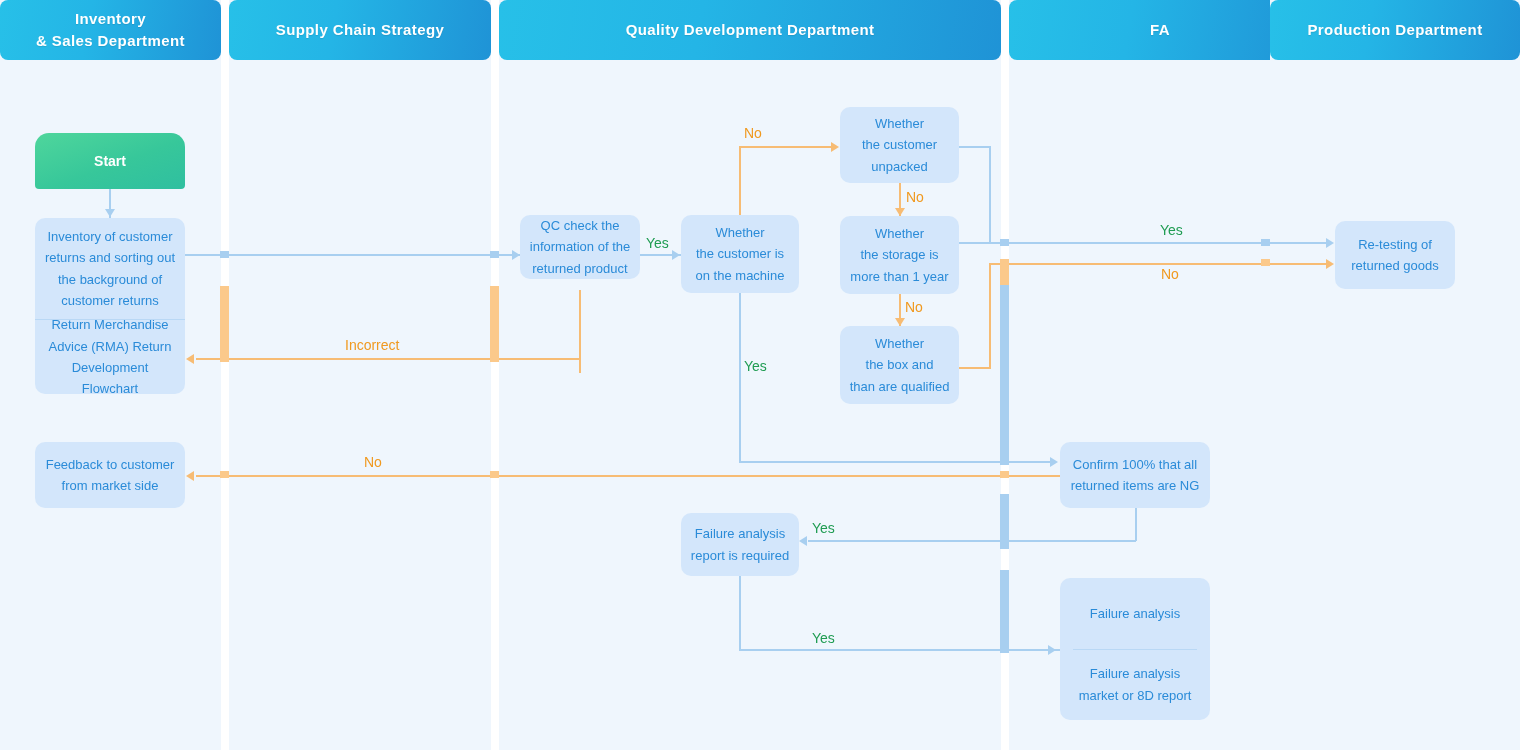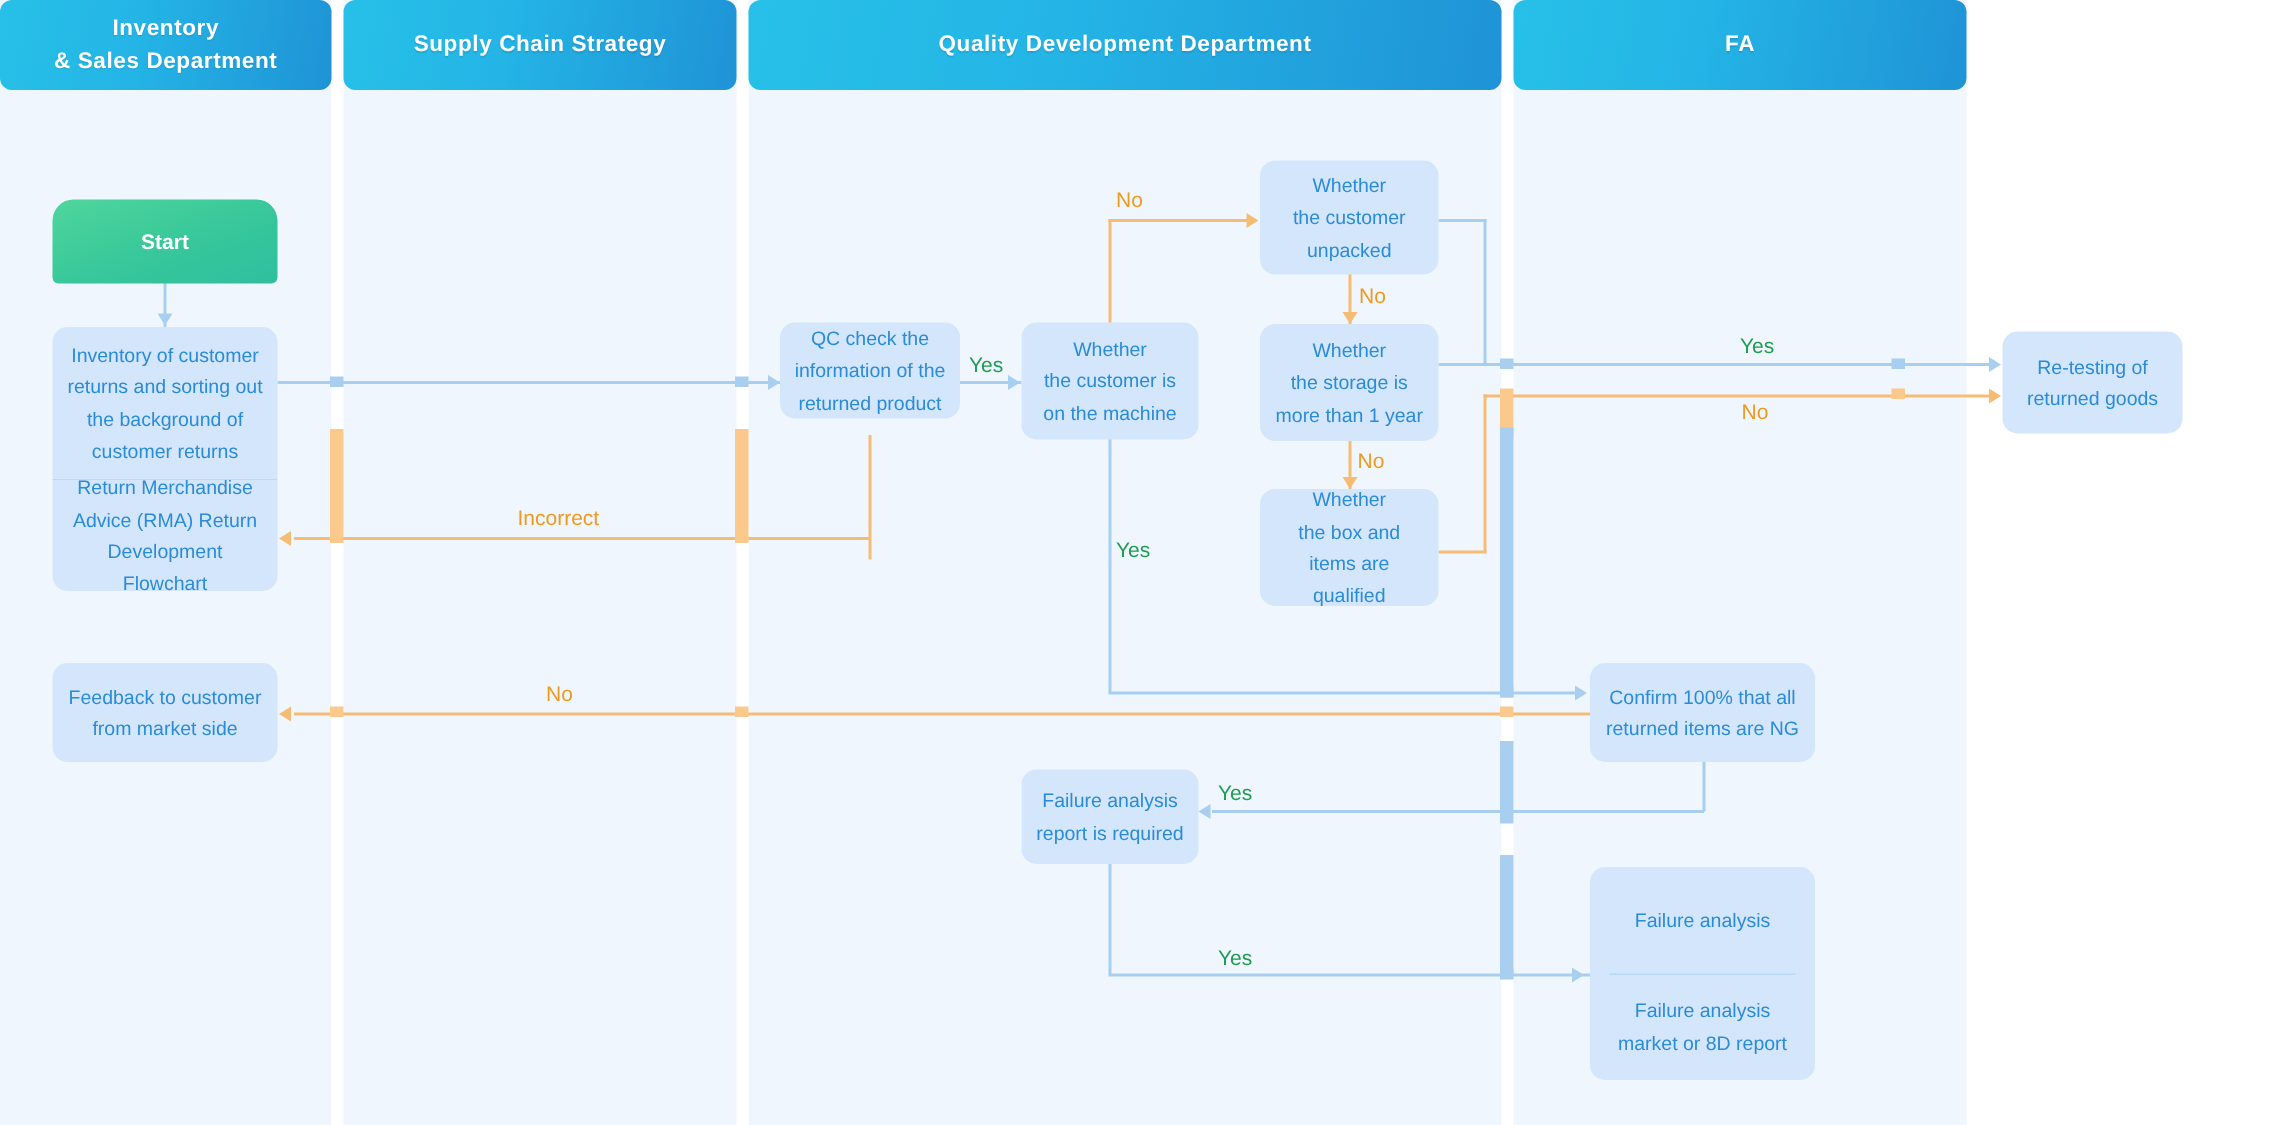--- a/index.html
+++ b/index.html
@@ -144,20 +144,25 @@
       <div>Quality Development Department</div>
     </div>
   </div>
 
   <div class="lane" style="left:1009px; width:302px;">
     <div class="lane-header">
       <div>FA</div>
     </div>
   </div>
 
+  <div class="lane" style="left:1270px; width:250px;">
+    <div class="lane-header">
+      <div>Production Department</div>
+    </div>
+  </div>
 
   <div class="ln" style="left:109px; top:188px; width:1.5px; height:30px;"></div>
   <div class="ah down" style="left:105px; top:209px;"></div>
 
   <div class="ln" style="left:185px; top:254px; width:335px; height:1.5px;"></div>
   <div class="ln thick" style="left:220px; top:251px; width:9px; height:7px;"></div>
   <div class="ln thick" style="left:490px; top:251px; width:9px; height:7px;"></div>
   <div class="ah right" style="left:512px; top:250px;"></div>
 
   <div class="ln" style="left:639px; top:254px; width:42px; height:1.5px;"></div>
@@ -286,21 +291,21 @@
       <div>Whether</div>
       <div>the storage is</div>
       <div>more than 1 year</div>
     </div>
   </div>
 
   <div class="node" style="left:840px; top:326px; width:119px; height:78px;">
     <div>
       <div>Whether</div>
       <div>the box and</div>
-      <div>items are qualified</div>
+      <div>than are qualified</div>
     </div>
   </div>
 
   <div class="node" style="left:681px; top:513px; width:118px; height:63px;">
     <div>
       <div>Failure analysis</div>
       <div>report is required</div>
     </div>
   </div>
 

